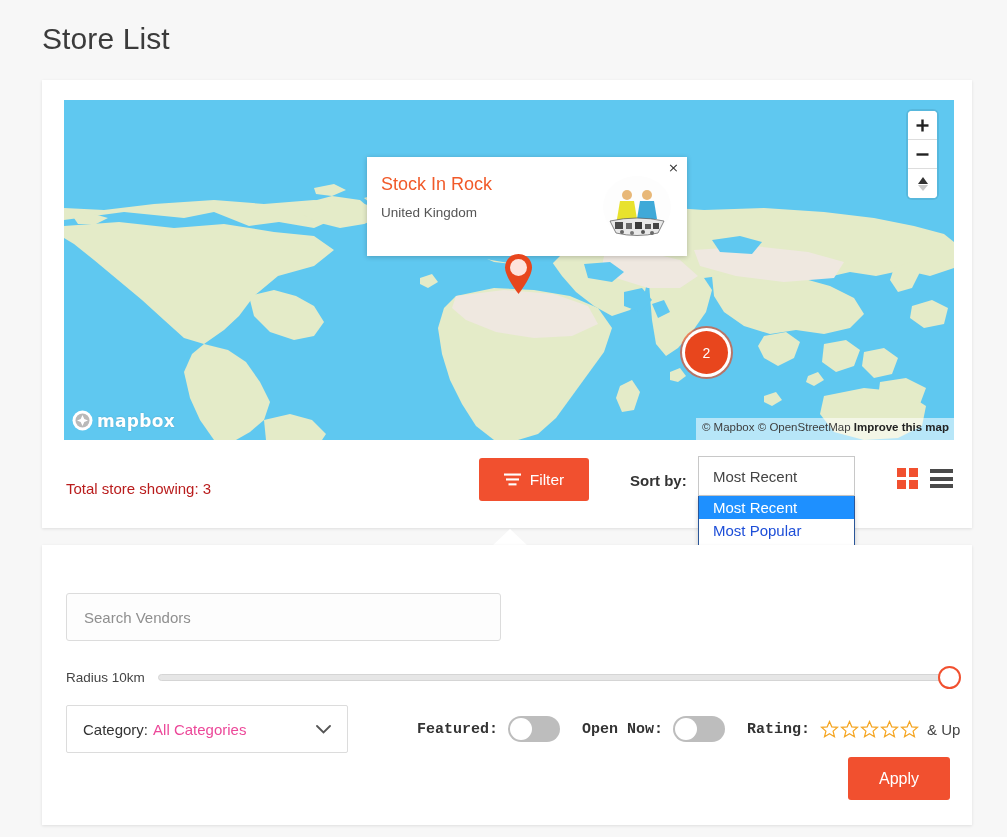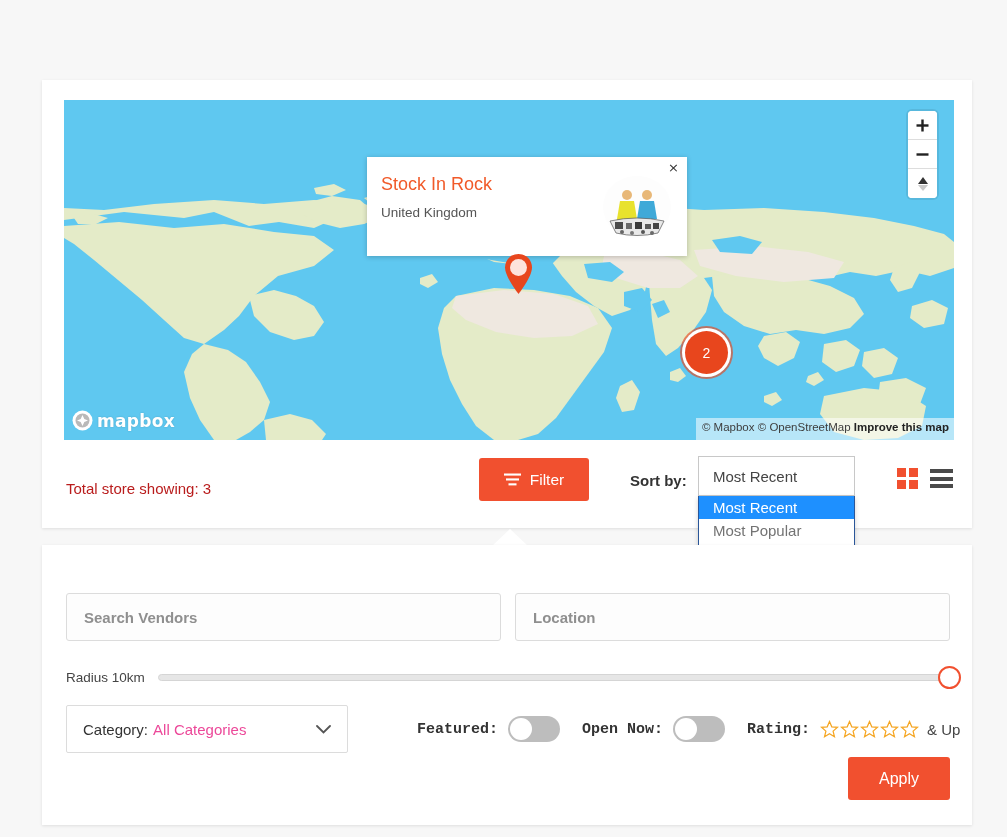--- a/index.html
+++ b/index.html
@@ -142,21 +142,21 @@
     cursor: pointer;
   }
   .select-list {
     width: 157px;
     border: 1px solid #2a5699; border-top: none;
     background: #fff;
     box-shadow: 0 2px 5px rgba(0,0,0,.18);
   }
   .select-opt {
     height: 23px; line-height: 23px;
-    padding-left: 14px; font-size: 15px; color: #737373;
+    padding-left: 14px; font-size: 15px; color: #1d4ed8;
     cursor: pointer;
   }
   .select-opt.sel { background: #1e90ff; color: #fff; }
 
   .view-toggles {
     position: absolute; left: 855px; top: 10px;
     display: flex; align-items: center; gap: 12px;
   }
   .grid-icon { width: 21px; height: 21px; display: grid; grid-template-columns: 1fr 1fr; grid-template-rows: 1fr 1fr; gap: 3px; cursor: pointer; }
   .grid-icon i { background: #f1502f; display: block; }
@@ -178,21 +178,20 @@
     border-bottom: 17px solid #fff;
   }
 
   .txt-input {
     position: absolute; height: 48px;
     border: 1px solid #dcdcdc; border-radius: 3px;
     background: #fdfdfd;
     padding-left: 17px; font-size: 15px; color: #333;
     font-family: "Liberation Sans", sans-serif;
     outline: none;
-    font-weight: bold;
   }
   .txt-input::placeholder { color: #8f8f8f; }
   #vendor-input { left: 24px; top: 48px; width: 435px; }
   #location-input { left: 473px; top: 48px; width: 435px; }
 
   .radius-row { position: absolute; left: 24px; top: 117px; width: 885px; height: 30px; display: flex; align-items: center; }
   .radius-label { font-size: 13.5px; color: #444; white-space: nowrap; text-align: right; }
   .slider-track {
     position: relative; margin-left: 13px;
     flex: 1; height: 7px; border-radius: 4px;
@@ -240,20 +239,21 @@
     background: #f1502f; border: none; border-radius: 3px;
     color: #fff; font-size: 16px; cursor: pointer;
     font-family: "Liberation Sans", sans-serif;
   }
 </style>
 </head>
 <body>
 
 <div class="page">
 
+  <h1 class="page-title">Store List</h1>
 
   <div class="map-card">
 
     <div class="map-wrap">
       <svg class="map-svg" viewBox="0 0 890 340" preserveAspectRatio="none">
         <rect x="0" y="0" width="890" height="340" fill="#5fc8f0"></rect>
         <g fill="#e4ebc8">
 
           <path d="M0,120 L60,112 L120,118 L150,112 L185,126 L215,122 L250,128 L268,120 L300,124 L330,112 L300,104 L250,100 L200,104 L150,100 L90,104 L40,110 L0,108 Z"></path>
           <path d="M0,126 L55,122 L110,128 L160,124 L210,132 L250,136 L270,150 L250,166 L214,176 L190,196 L175,216 L160,230 L140,244 L120,238 L100,220 L78,200 L54,180 L30,160 L10,144 L0,138 Z"></path>
@@ -425,21 +425,20 @@
       </div>
     </div>
   </div>
 
   <div class="panel-arrow"></div>
 
   <div class="filter-panel">
 
     <input class="txt-input" id="vendor-input" type="text" placeholder="Search Vendors" style="">
 
-    <input class="txt-input" id="location-input" type="text" placeholder="Location" style="">
 
     <div class="radius-row">
       <span class="radius-label">Radius 10km</span>
       <div class="slider-track">
         <div class="slider-knob"></div>
       </div>
     </div>
 
     <div class="cat-select">
       <span class="cat-label">Category:</span>

